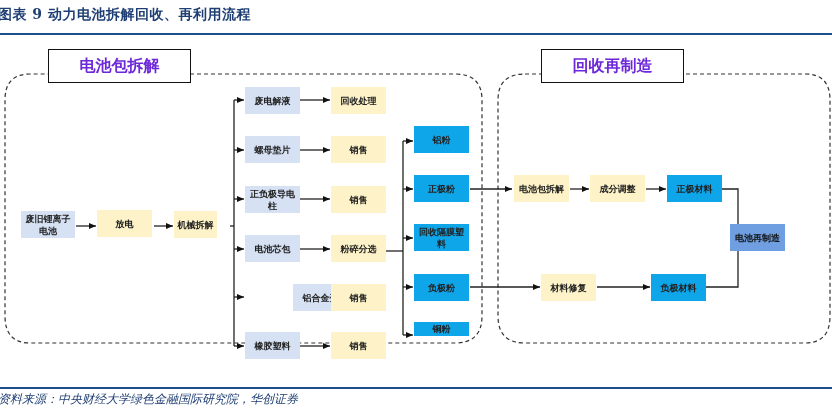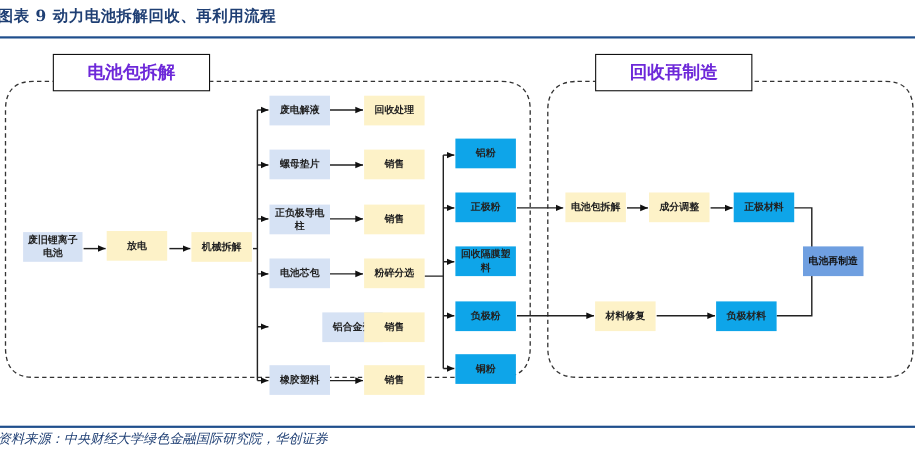--- a/index.html
+++ b/index.html
@@ -74,41 +74,41 @@
     <polyline points="722,189 738,189 738,287 706,287"></polyline>
     <line x1="738" y1="238" x2="758" y2="238" marker-end="url(#arr)"></line>
   </g>
 </svg>
 
 <div class="section-label" style="left:48px;top:49px;width:143px;height:34px;">电池包拆解</div>
 <div class="section-label" style="left:541px;top:49px;width:143px;height:34px;">回收再制造</div>
 
 <div class="node blue" style="left:21px;top:211px;width:54px;height:27px;">废旧锂离子电池</div>
 <div class="node yellow" style="left:97px;top:210px;width:55px;height:27px;">放电</div>
-<div class="node yellow" style="left:174px;top:211px;width:55px;height:27px;">机械拆解</div>
+<div class="node yellow" style="left:174px;top:211px;width:43px;height:27px;">机械拆解</div>
 
 <div class="node blue" style="left:245px;top:87px;width:55px;height:27px;">废电解液</div>
 <div class="node blue" style="left:245px;top:136px;width:55px;height:27px;">螺母垫片</div>
 <div class="node blue" style="left:245px;top:186px;width:55px;height:27px;">正负极导电柱</div>
 <div class="node blue" style="left:245px;top:235px;width:55px;height:27px;">电池芯包</div>
 <div class="node blue" style="left:245px;top:284px;width:55px;height:27px;margin-left:48px;">铝合金壳</div>
 <div class="node blue" style="left:245px;top:332px;width:55px;height:27px;">橡胶塑料</div>
 
 <div class="node yellow" style="left:331px;top:87px;width:55px;height:27px;">回收处理</div>
 <div class="node yellow" style="left:331px;top:136px;width:55px;height:27px;">销售</div>
 <div class="node yellow" style="left:331px;top:186px;width:55px;height:27px;">销售</div>
 <div class="node yellow" style="left:331px;top:235px;width:55px;height:27px;">粉碎分选</div>
 <div class="node yellow" style="left:331px;top:284px;width:55px;height:27px;">销售</div>
 <div class="node yellow" style="left:331px;top:332px;width:55px;height:27px;">销售</div>
 
 <div class="node gray" style="left:414px;top:126px;width:55px;height:27px;">铝粉</div>
 <div class="node gray" style="left:414px;top:175px;width:55px;height:27px;">正极粉</div>
 <div class="node gray" style="left:414px;top:224px;width:55px;height:27px;">回收隔膜塑料</div>
 <div class="node gray" style="left:414px;top:274px;width:55px;height:27px;">负极粉</div>
-<div class="node gray" style="left:414px;top:322px;width:55px;height:27px;">铜粉</div>
+<div class="node gray" style="left:414px;top:322px;width:55px;height:14px;">铜粉</div>
 
 <div class="node yellow" style="left:514px;top:175px;width:55px;height:27px;">电池包拆解</div>
 <div class="node yellow" style="left:590px;top:175px;width:55px;height:27px;">成分调整</div>
 <div class="node gray" style="left:667px;top:175px;width:55px;height:27px;">正极材料</div>
 <div class="node yellow" style="left:541px;top:274px;width:55px;height:27px;">材料修复</div>
 <div class="node gray" style="left:651px;top:274px;width:55px;height:27px;">负极材料</div>
 <div class="node dblue" style="left:730px;top:224px;width:55px;height:27px;">电池再制造</div>
 
 <div class="rule-bottom"></div>
 <div class="source">资料来源：中央财经大学绿色金融国际研究院，华创证券</div>

